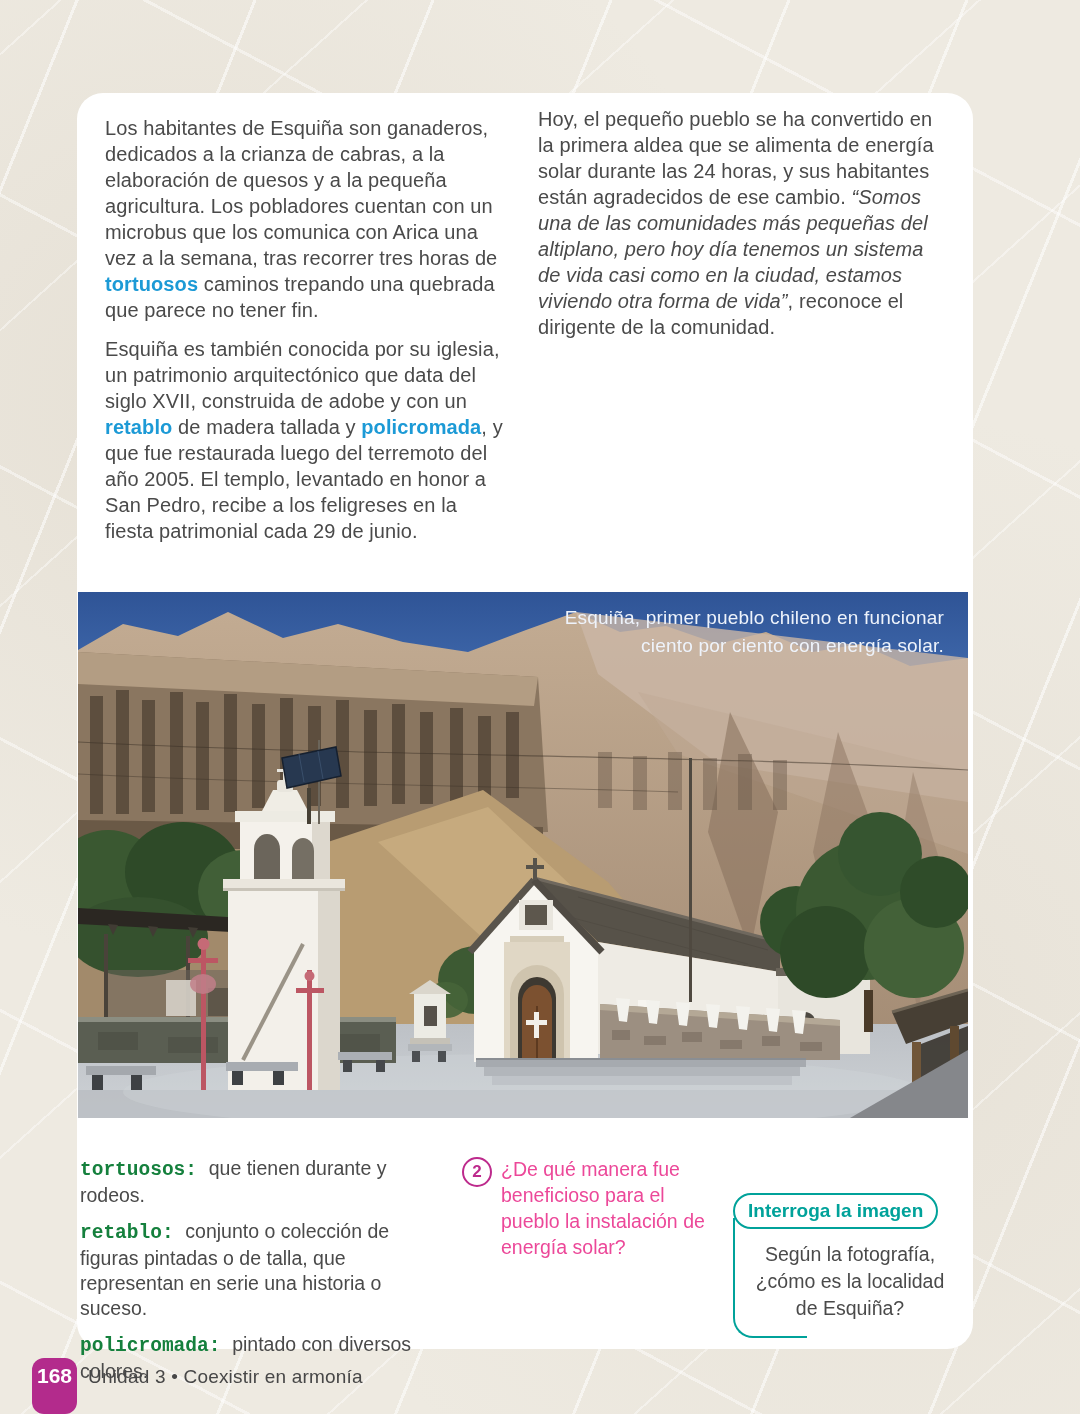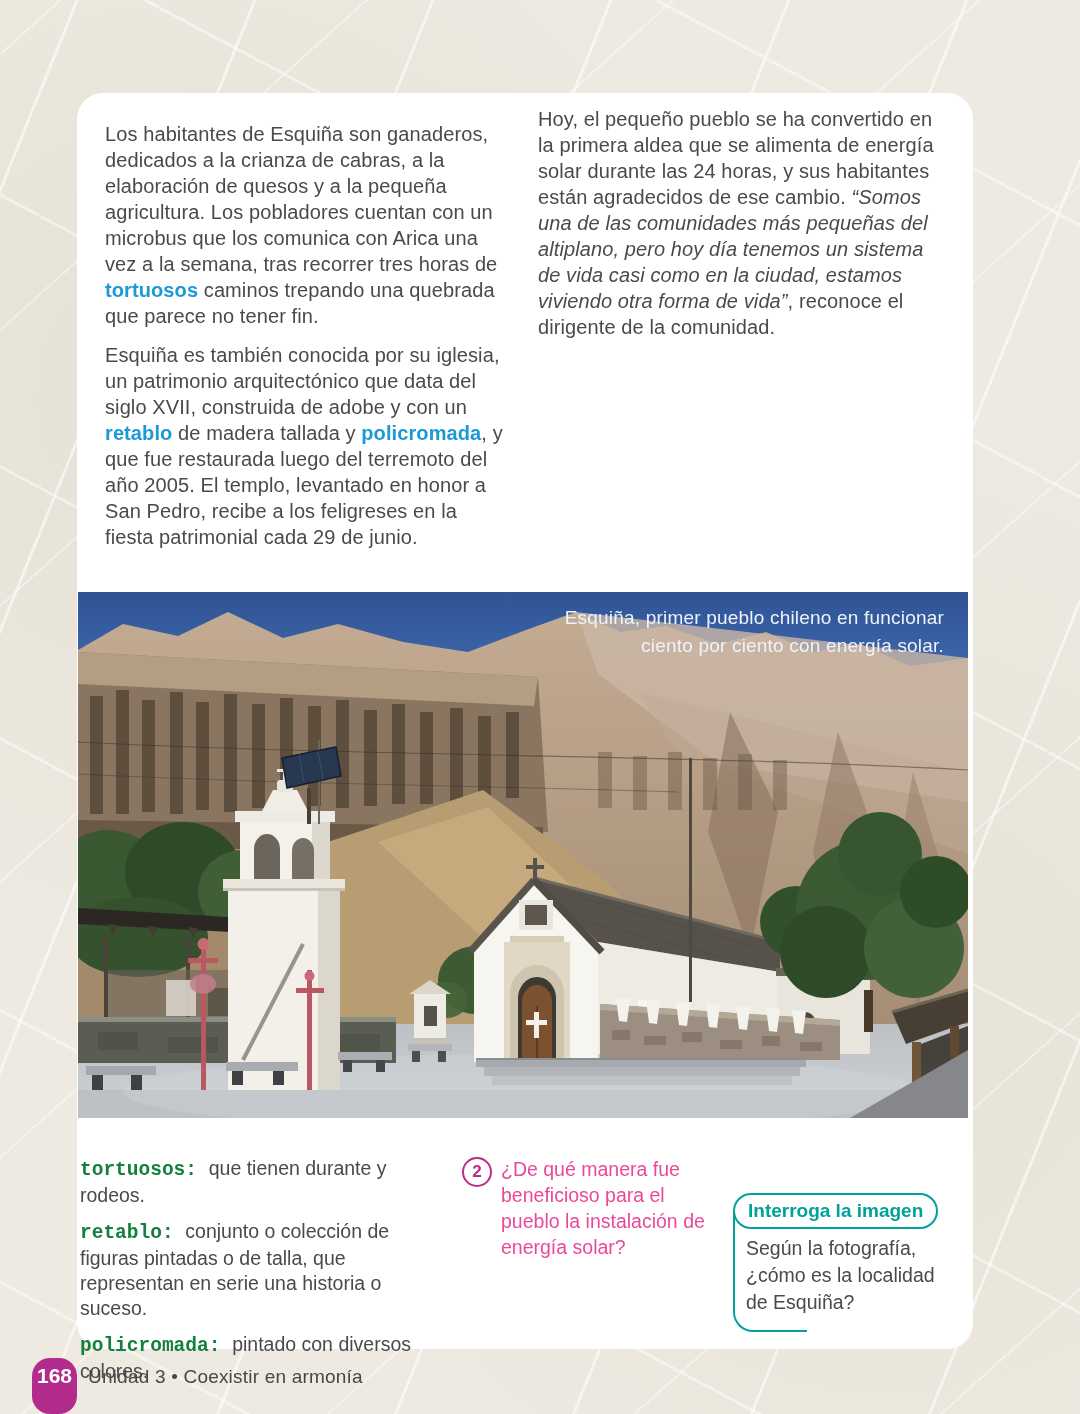--- a/index.html
+++ b/index.html
@@ -17,21 +17,21 @@
       radial-gradient(circle at 18% 28%, rgba(208,198,182,.28), transparent 42%),
       radial-gradient(circle at 82% 72%, rgba(208,198,182,.22), transparent 45%);
   }
   .card{
     position:absolute;left:77px;top:93px;width:896px;height:1256px;
     background:#ffffff;border-radius:26px;
   }
   
   .col{position:absolute;font-size:20px;line-height:26px;color:#4a4a4a;letter-spacing:.1px;}
   .col p{margin:0 0 13px 0;}
-  .col-left{left:28px;top:28px;width:406px;}
+  .col-left{left:28px;top:22px;width:406px;}
   .col-right{left:461px;top:13px;width:410px;}
   .run-term{color:#1c9ad6;font-weight:bold;}
   .run-italic{font-style:italic;}
   .run-marker{
     display:inline-flex;align-items:center;justify-content:center;
     width:24px;height:24px;border:2.5px solid #bd2a8c;border-radius:50%;
     color:#bd2a8c;font-weight:bold;font-size:16px;line-height:1;
     vertical-align:-6px;margin-left:7px;
   }
   
@@ -53,30 +53,30 @@
     font-weight:bold;font-size:17px;display:flex;align-items:center;justify-content:center;
   }
   .q-text{margin-left:39px;width:214px;font-size:19.5px;line-height:26px;color:#ec4899;}
   
   .image-box{position:absolute;left:656px;top:1100px;width:242px;}
   .ib-title{
     display:inline-block;border:2.5px solid #00a29a;border-radius:20px;
     padding:5px 13px;color:#00a29a;font-weight:bold;font-size:19px;
     background:#fff;position:relative;z-index:1;
   }
-  .ib-body{position:relative;margin-top:3px;padding:3px 0 16px 13px;font-size:19.5px;line-height:27px;color:#4a4a4a;width:208px;}
+  .ib-body{position:relative;margin-top:9px;padding:3px 0 16px 13px;font-size:19.5px;line-height:27px;color:#4a4a4a;width:208px;text-align:center;}
   .ib-curve{
     position:absolute;left:0;top:-20px;bottom:0;width:72px;
     border-left:2.5px solid #00a29a;border-bottom:2.5px solid #00a29a;
     border-bottom-left-radius:20px;pointer-events:none;
   }
   
   .page-badge{
     position:absolute;left:32px;top:1358px;width:45px;height:56px;
-    background:#b32b8c;border-radius:18px;color:#fff;font-weight:bold;
+    background:#b32b8c;border-radius:12px;color:#fff;font-weight:bold;
     font-size:21px;text-align:center;line-height:36px;
   }
   .footer-text{position:absolute;left:88px;top:1366px;font-size:19px;color:#474747;letter-spacing:.2px;}
 </style>
 </head>
 <body>
 
 <div class="page">
   <div class="texture"></div>
 

